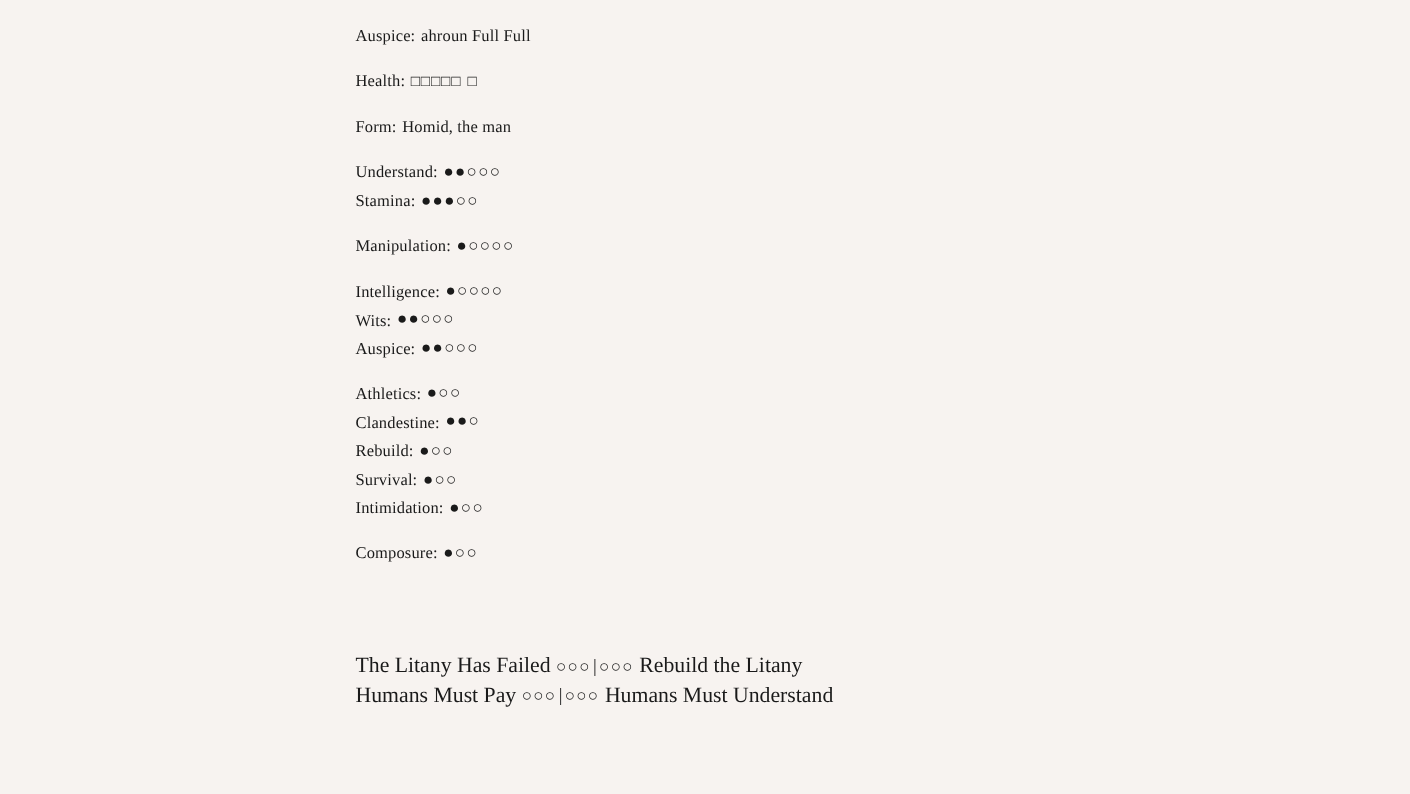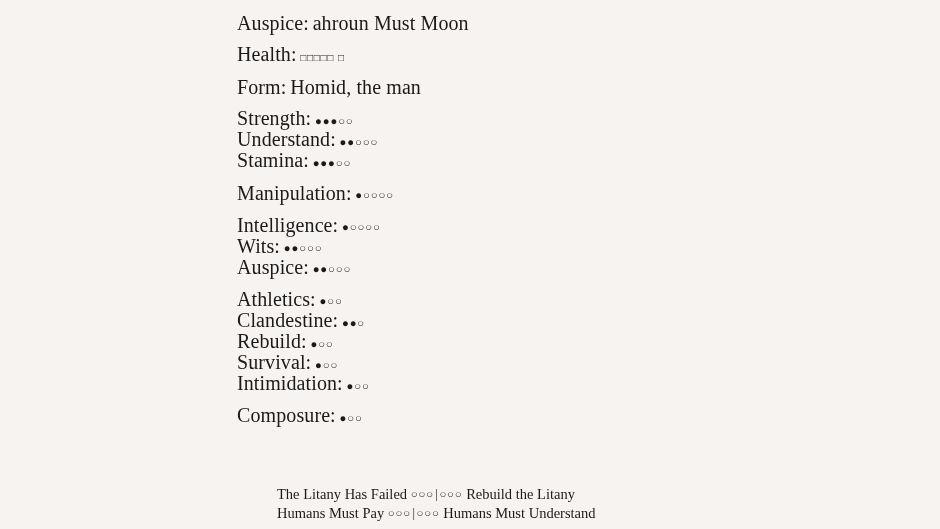--- a/index.html
+++ b/index.html
@@ -26,27 +26,26 @@
     font-size: 14.5px;
     line-height: 18.1px;
     white-space: nowrap;
     letter-spacing: 0.1px;
   }
   .block {
     margin-bottom: 11px;
   }
   .block:last-child {
     margin-bottom: 0;
-    margin-left: 40px;
   }
   .gap-large {
     height: 46px;
   }
   .label {
-    font-size: 20px;
+    font-size: 11px;
   }
   .track {
     font-size: 11.3px;
     letter-spacing: 0.9px;
     position: relative;
     top: -0.5px;
   }
   .track.boxes {
     font-size: 10.2px;
     letter-spacing: 0.6px;
@@ -68,43 +67,39 @@
   }
 </style>
 </head>
 <body>
 
 <div id="sheet">
 
   <div class="block">
     <div class="line">
       <span class="label">Auspice:</span>
-      <span class="label">ahroun Must Moon</span>
+      <span class="label">ahroun Full Full</span>
     </div>
   </div>
 
   <div class="block">
     <div class="line">
       <span class="label">Health:</span>
       <span class="track boxes">□□□□□</span><span class="boxgap"></span><span class="track boxes">□</span>
     </div>
   </div>
 
   <div class="block">
     <div class="line">
       <span class="label">Form:</span>
       <span class="label">Homid, the man</span>
     </div>
   </div>
 
   <div class="block">
-    <div class="line">
-      <span class="label">Strength:</span>
-      <span class="track">●●●○○</span>
-    </div>
     <div class="line">
       <span class="label">Understand:</span>
       <span class="track">●●○○○</span>
     </div>
     <div class="line">
       <span class="label">Stamina:</span>
       <span class="track">●●●○○</span>
     </div>
   </div>
 

